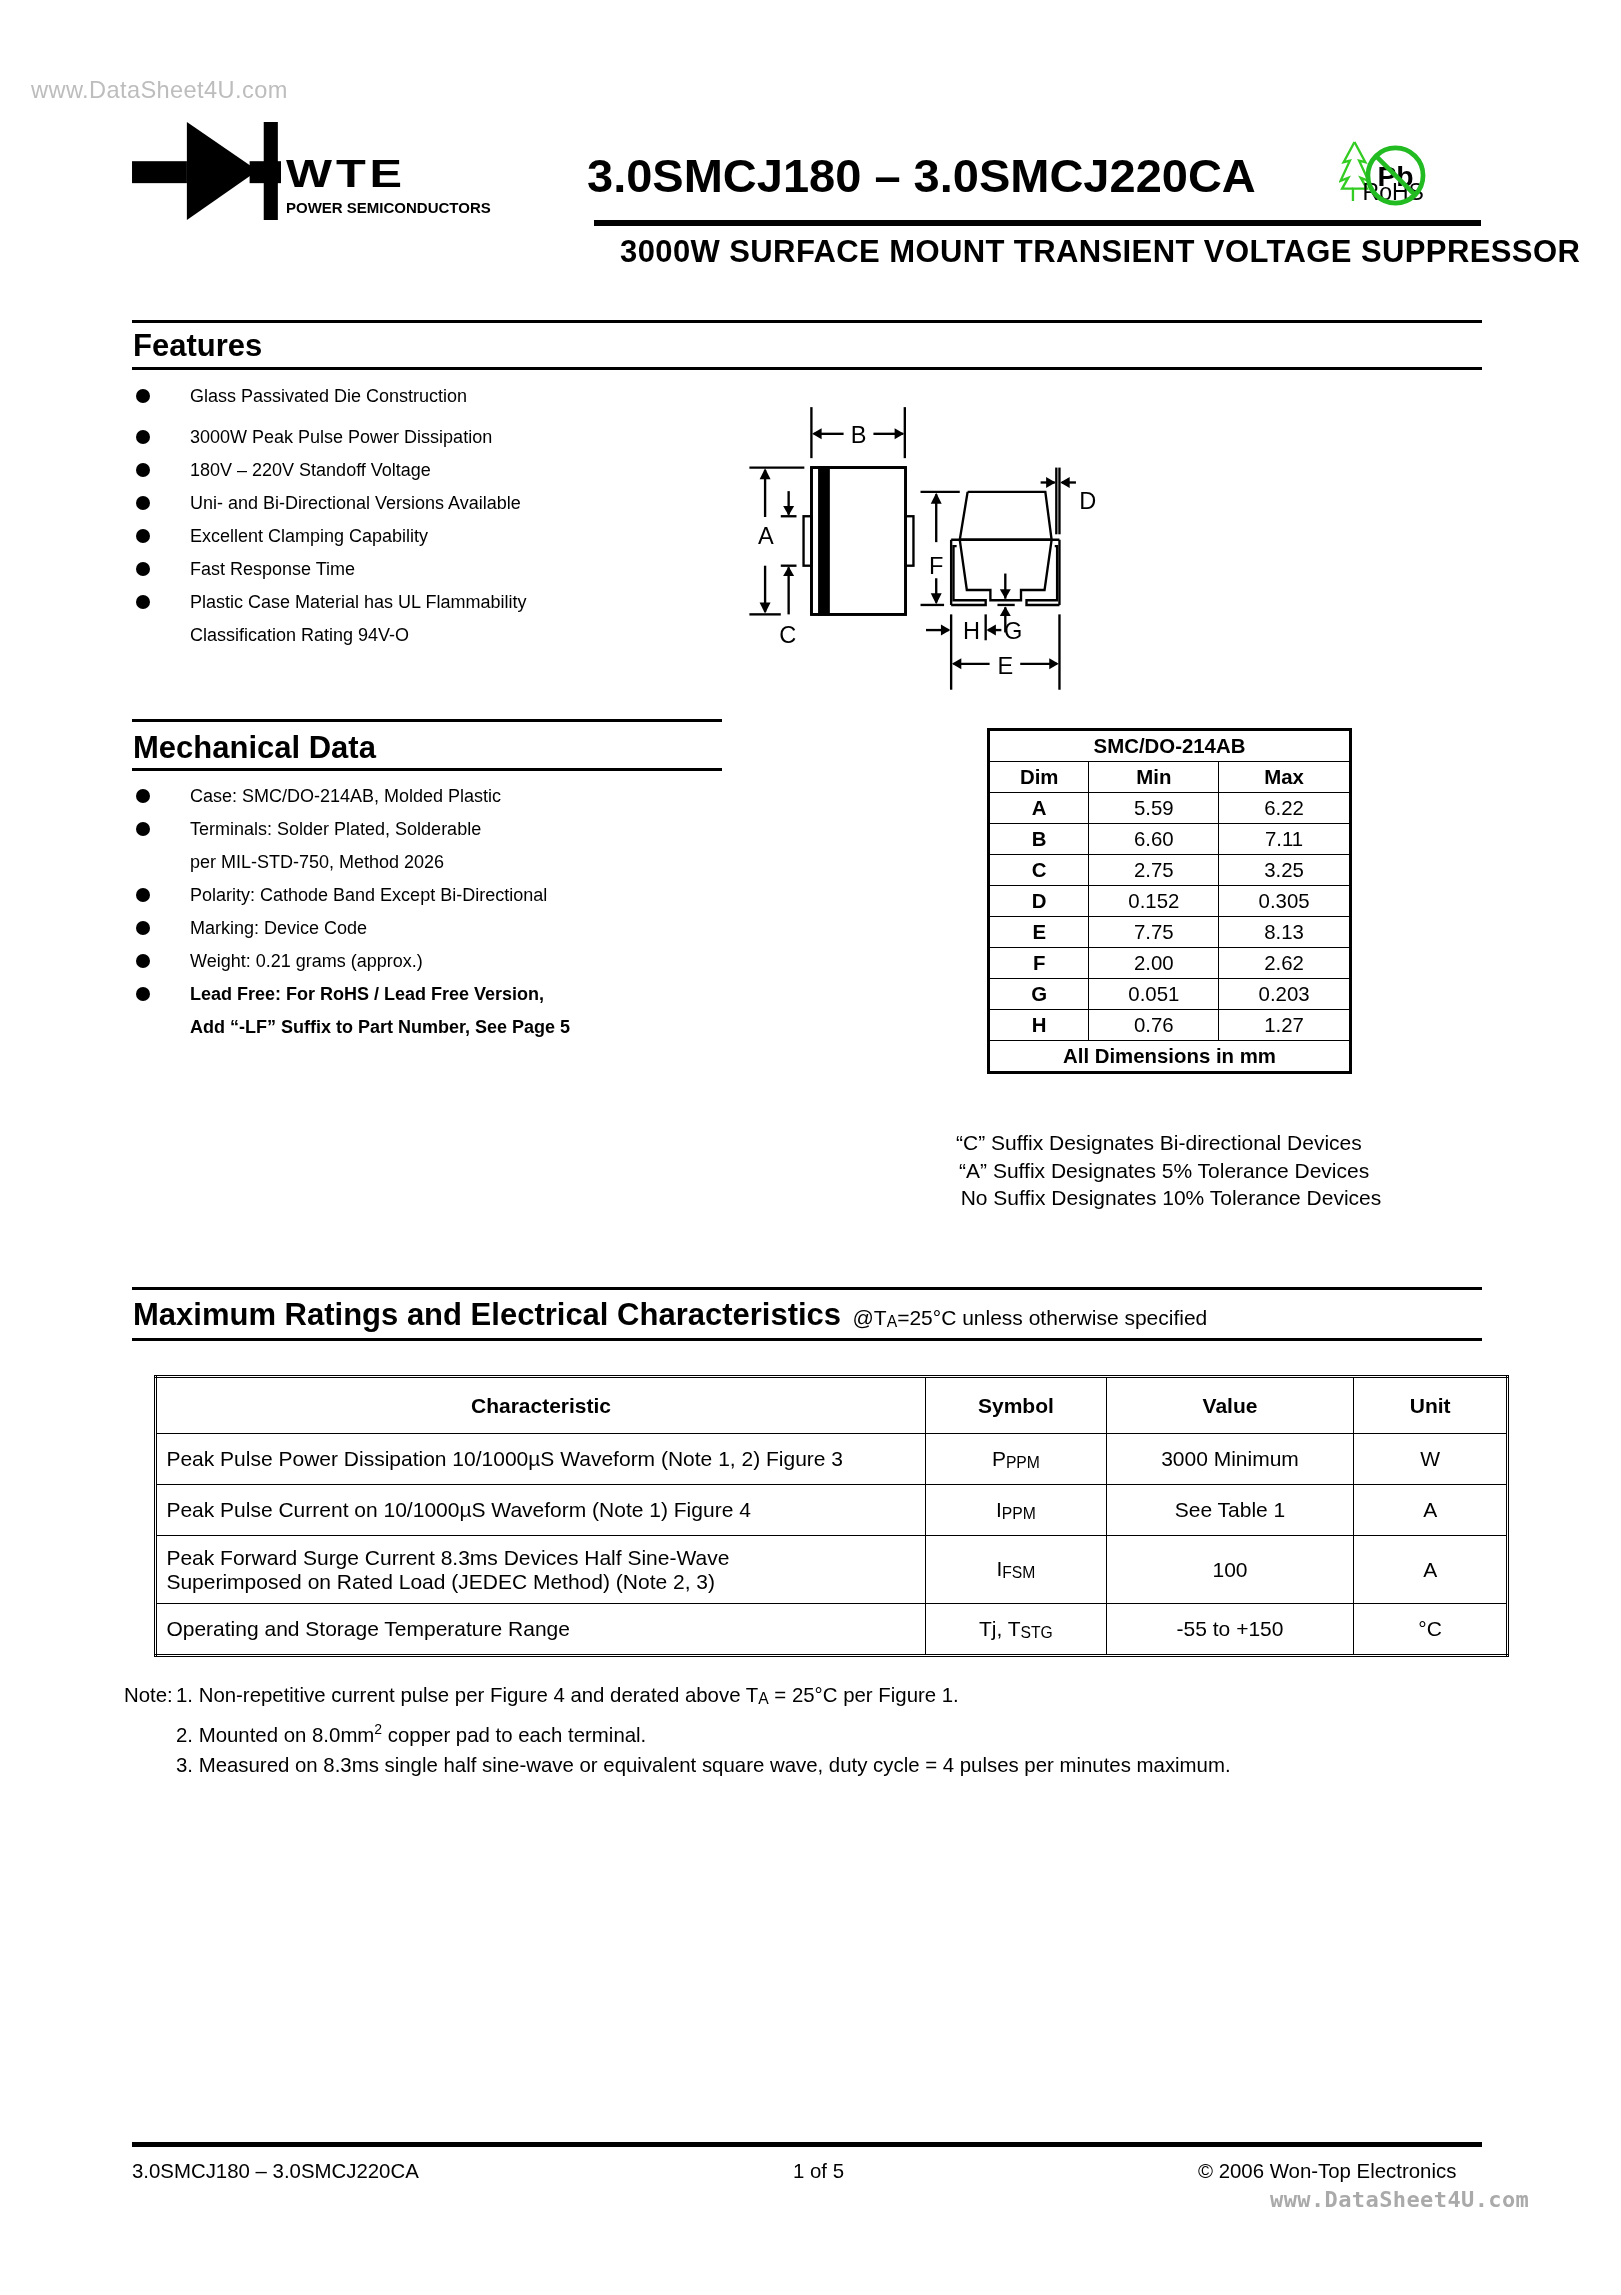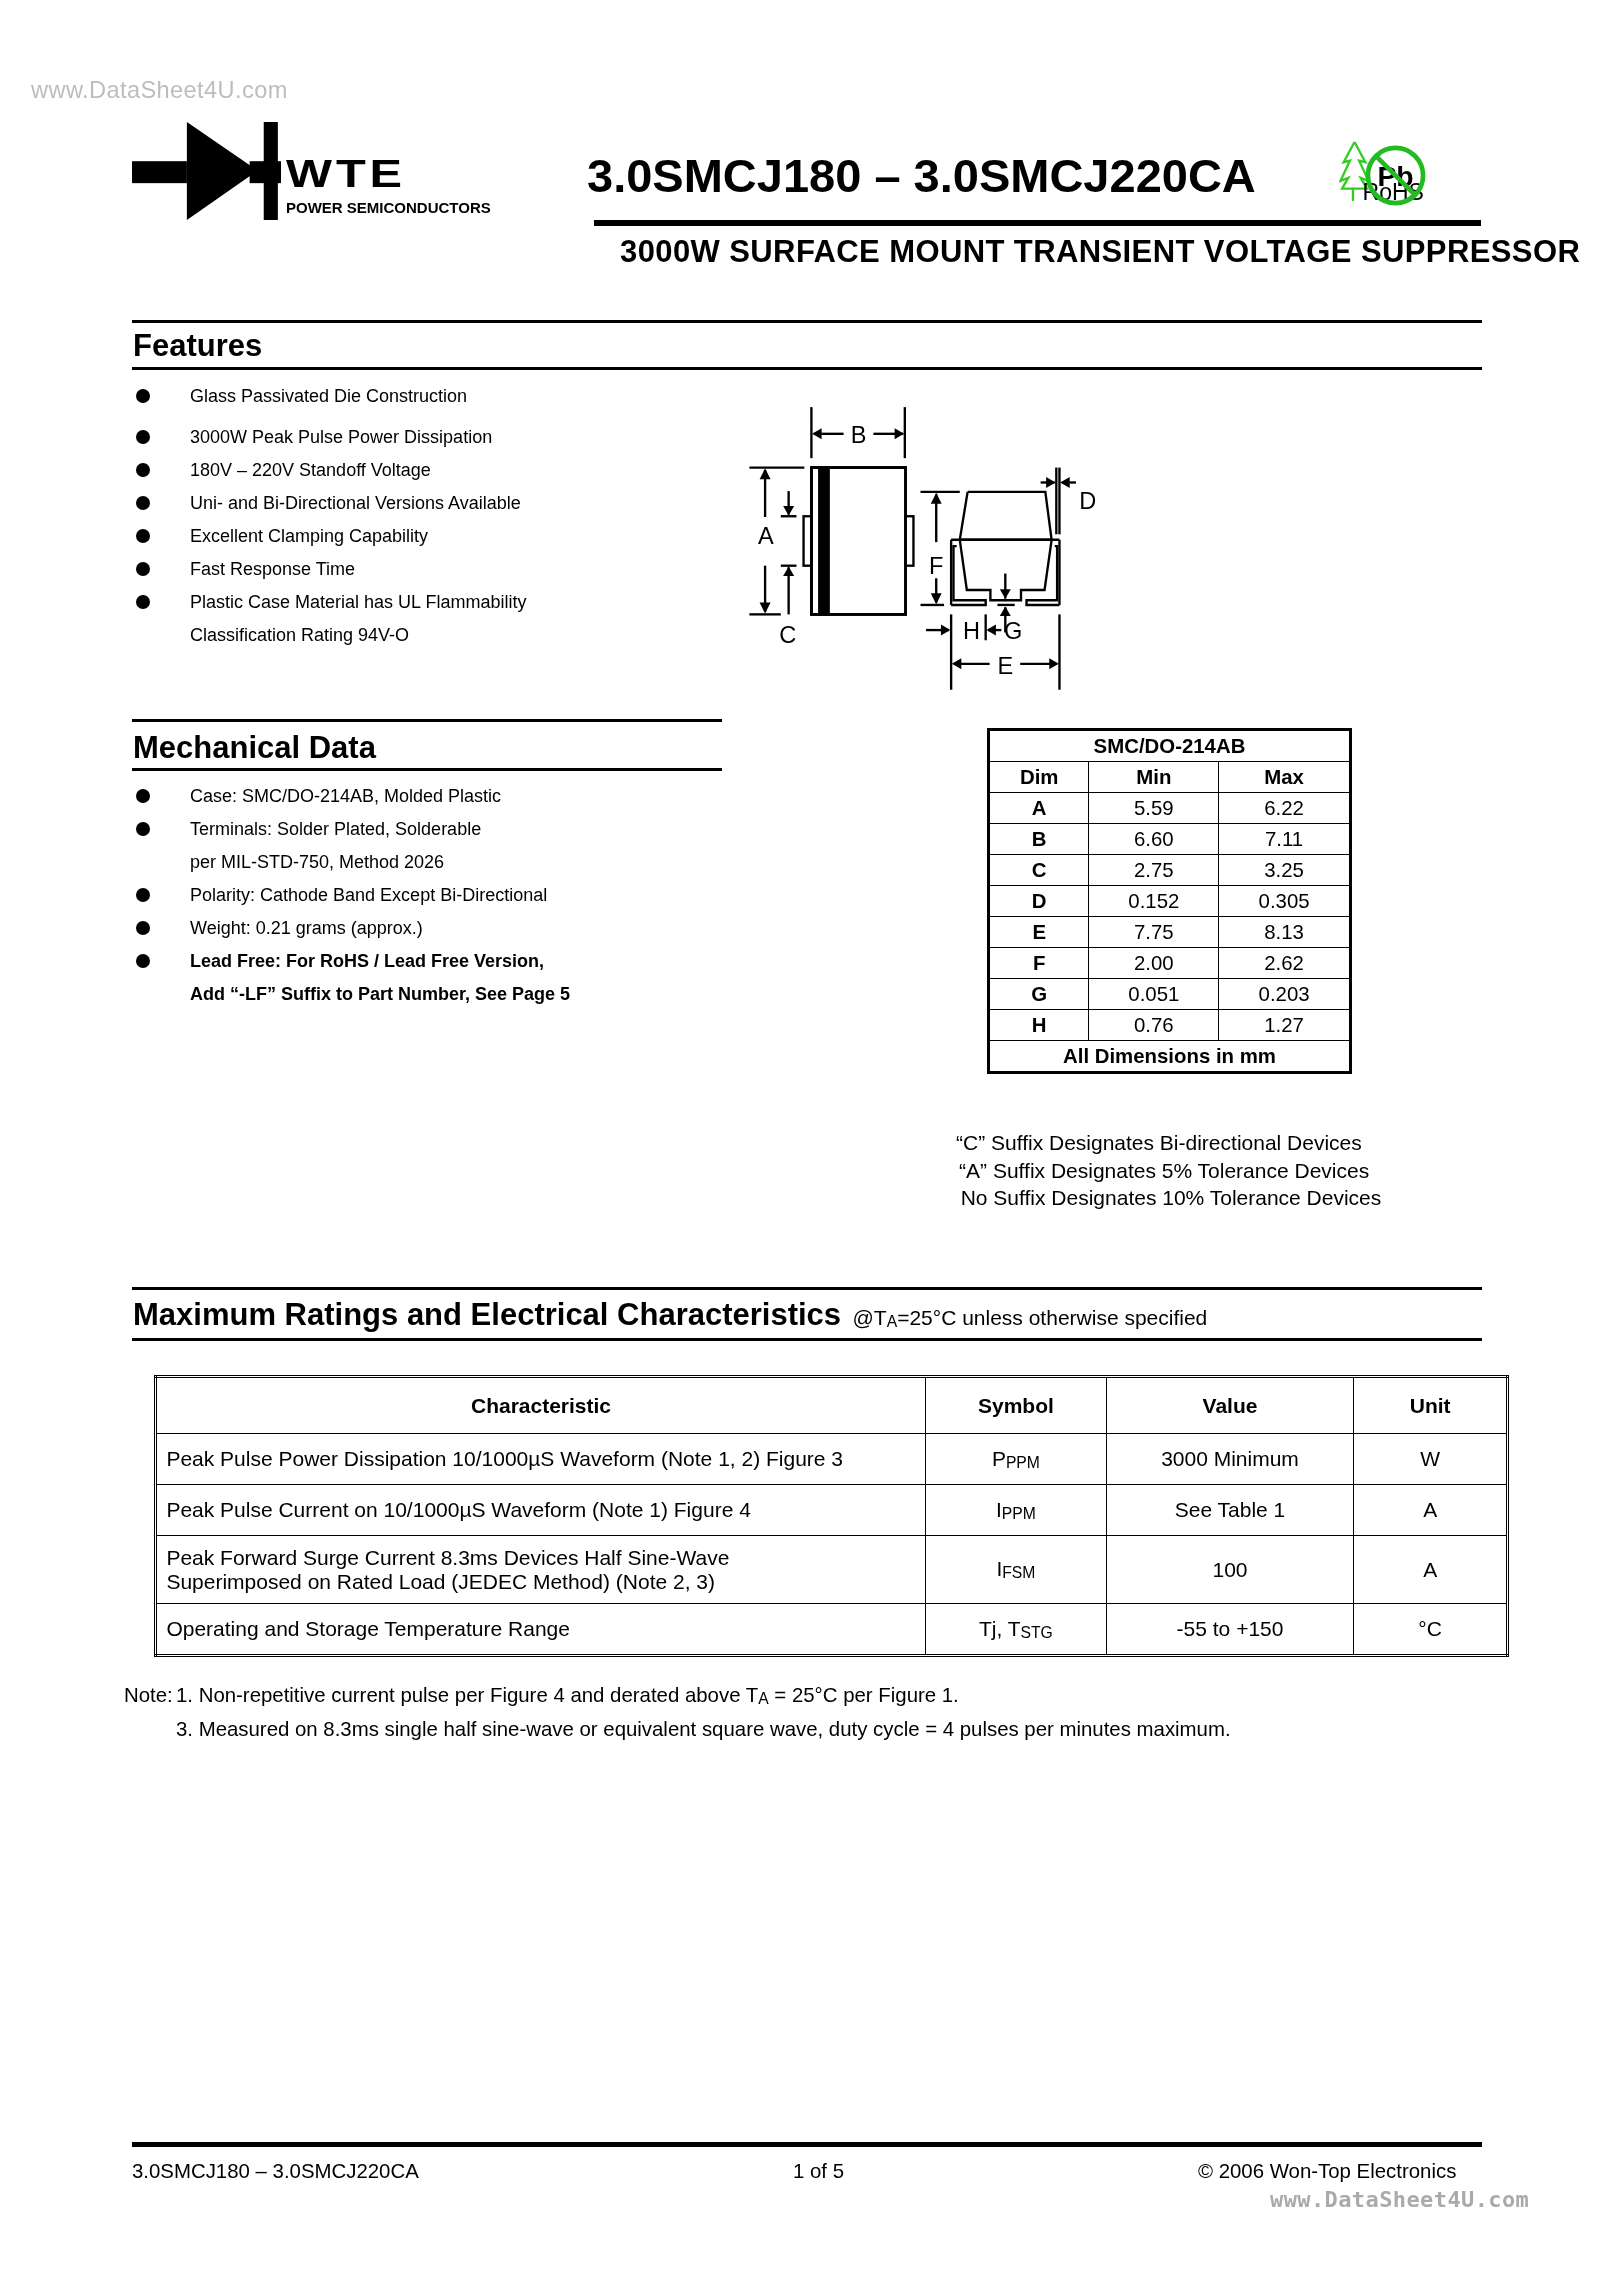--- a/index.html
+++ b/index.html
@@ -177,20 +177,21 @@
 
 <div class="rule" style="left:132px;top:719px;width:590px;height:3.1px;"></div>
 <div class="abs h-sec" style="left:133px;top:730px;">Mechanical Data</div>
 <div class="rule" style="left:132px;top:768px;width:590px;height:3.1px;"></div>
 
 <ul class="bul-list" style="left:133px;top:780px;">
   <li><span class="dot"></span><span>Case: SMC/DO-214AB, Molded Plastic</span></li>
   <li><span class="dot"></span><span>Terminals: Solder Plated, Solderable</span></li>
   <li><span>per MIL-STD-750, Method 2026</span></li>
   <li><span class="dot"></span><span>Polarity: Cathode Band Except Bi-Directional</span></li>
+  <li><span class="dot"></span><span>Marking: Device Code</span></li>
   <li><span class="dot"></span><span>Weight: 0.21 grams (approx.)</span></li>
   <li style="font-weight:bold;"><span class="dot"></span><span>Lead Free: For RoHS / Lead Free Version,</span></li>
   <li style="font-weight:bold;"><span>Add “-LF” Suffix to Part Number, See Page 5</span></li>
 </ul>
 
 <table class="dimtbl">
   <tbody>
       <tr>
         <th colspan="3">SMC/DO-214AB</th>
       </tr>
@@ -299,20 +300,23 @@
     <td class="c">-55 to +150</td>
     <td class="c">°C</td>
   </tr>
 </tbody>
   </table>
 
 <div class="notes">
   <div style="white-space:nowrap;">
     <span style="display:inline-block;width:52px;">Note:</span><span>1. Non-repetitive current pulse per Figure 4 and derated above T</span><span class="sub">A</span><span> = 25°C per Figure 1.</span>
   </div>
+  <div style="padding-left:52px;white-space:nowrap;">
+    <span>2. Mounted on 8.0mm</span><sup style="font-size:14px;">2</sup><span> copper pad to each terminal.</span>
+  </div>
   <div style="padding-left:52px;white-space:nowrap;">3. Measured on 8.3ms single half sine-wave or equivalent square wave, duty cycle = 4 pulses per minutes maximum.</div>
 </div>
 
 <div class="rule" style="left:132px;top:2142px;width:1350px;height:4.7px;"></div>
 <div class="footer" style="left:132px;">3.0SMCJ180 – 3.0SMCJ220CA</div>
 <div class="footer" style="left:793px;">1 of 5</div>
 <div class="footer" style="left:1198px;">© 2006 Won-Top Electronics</div>
 <div class="abs wm" style="left:1270px;top:2187px;font-family:'DejaVu Sans Mono', monospace;font-size:22px;font-weight:bold;color:#aaaaaa;">www.DataSheet4U.com</div>
 
 

